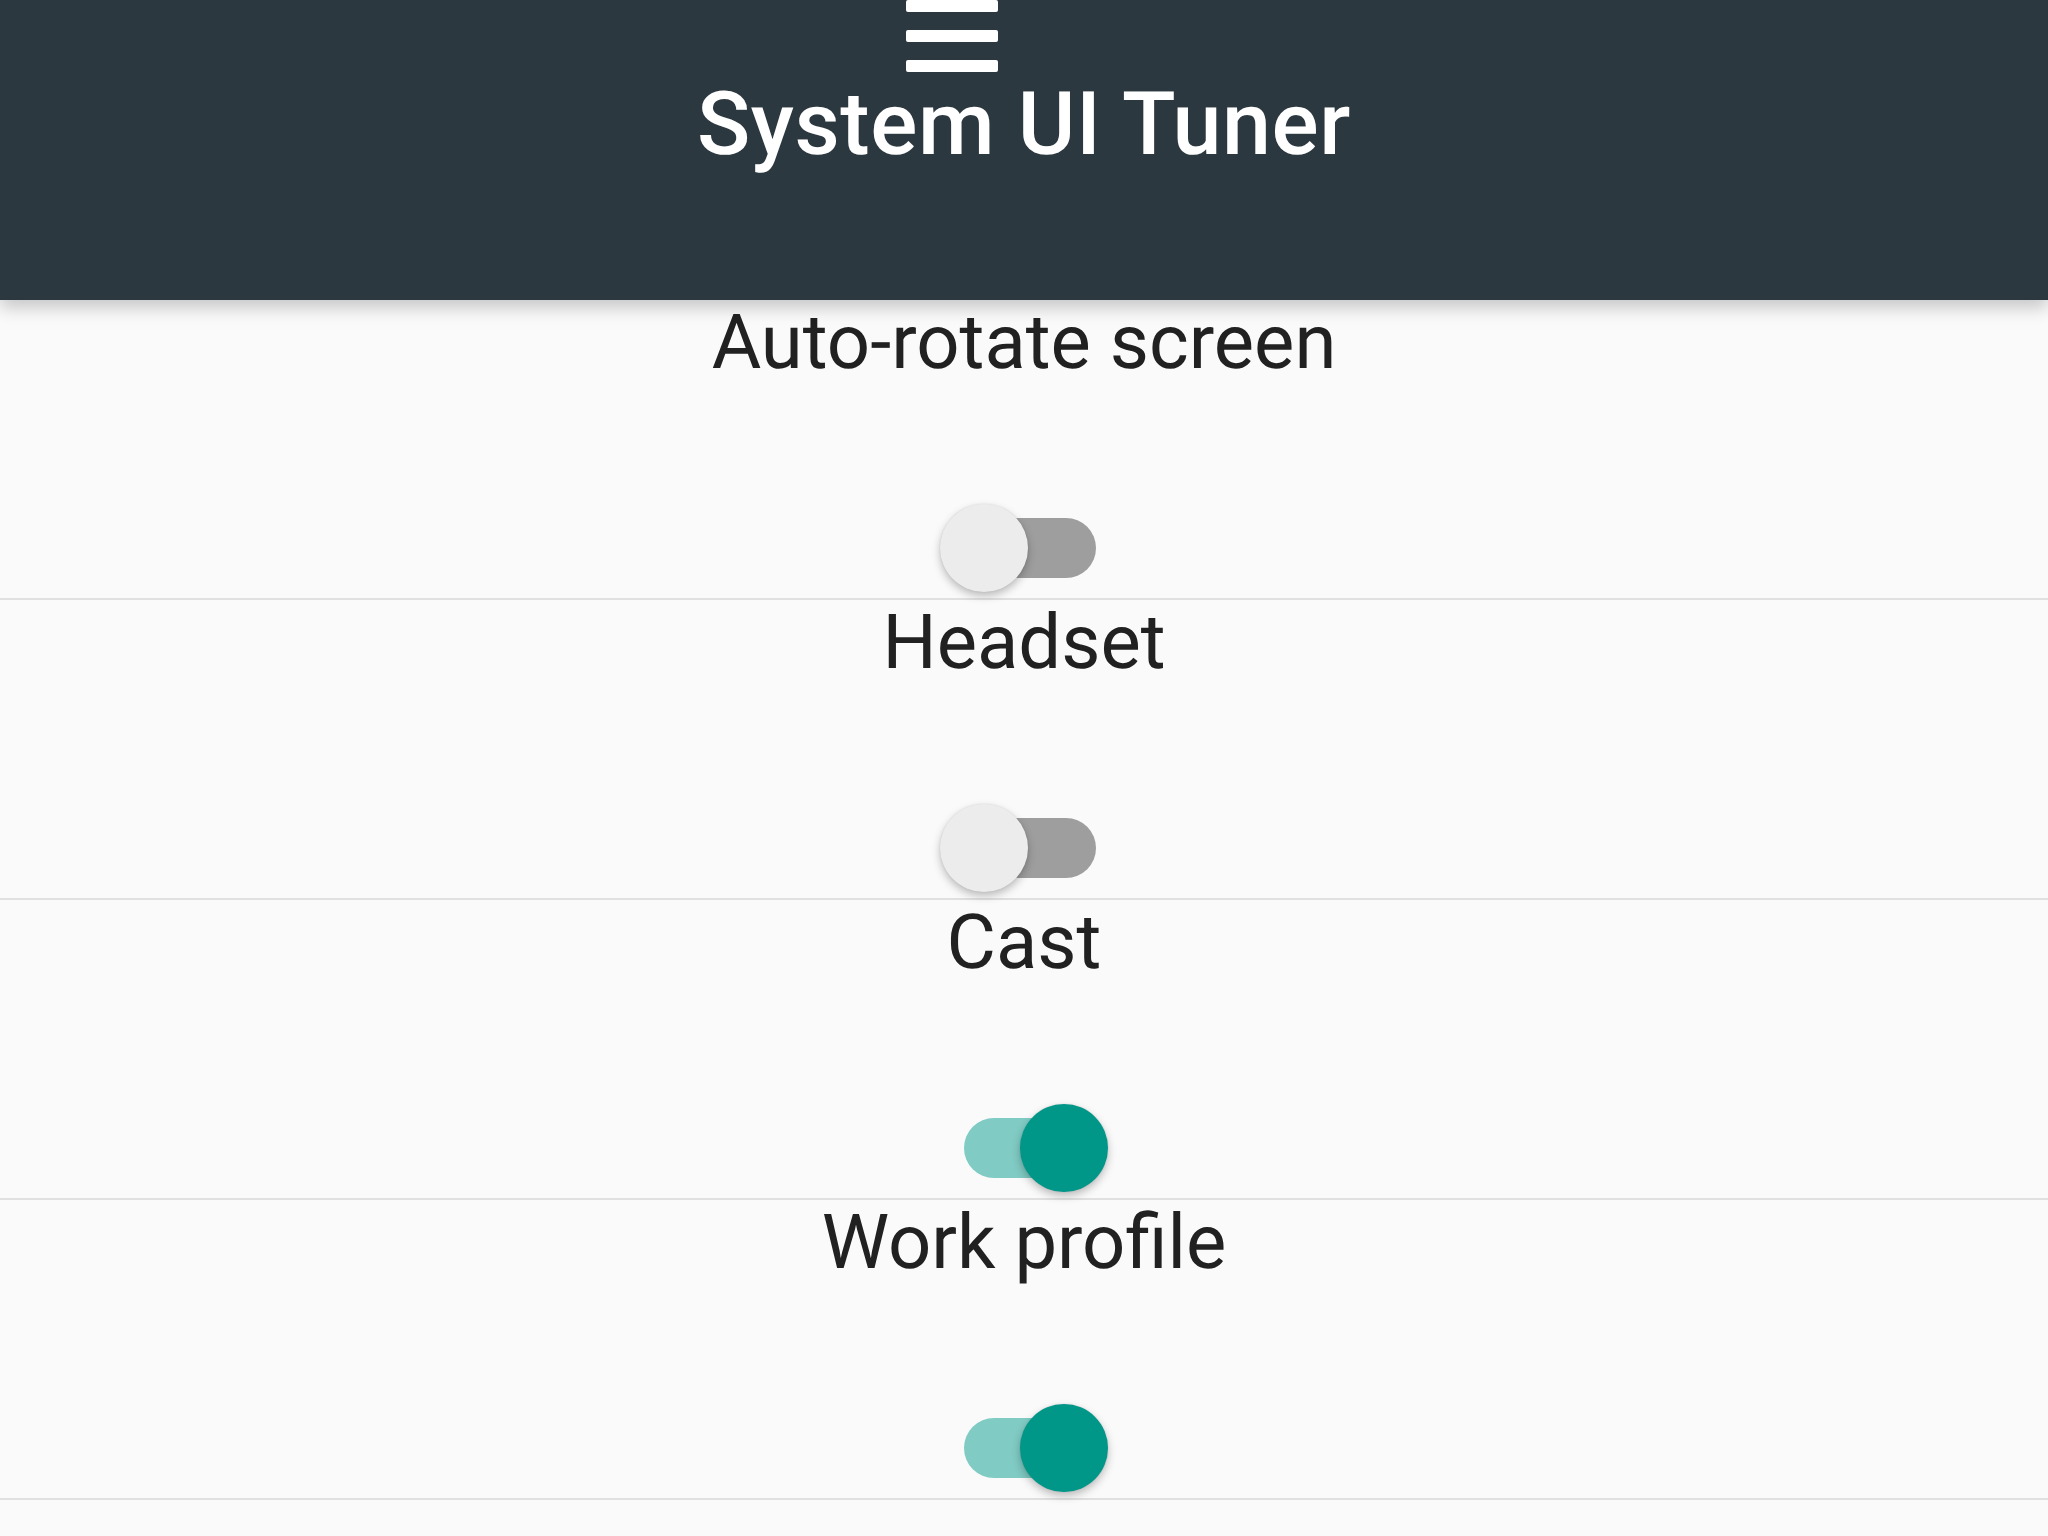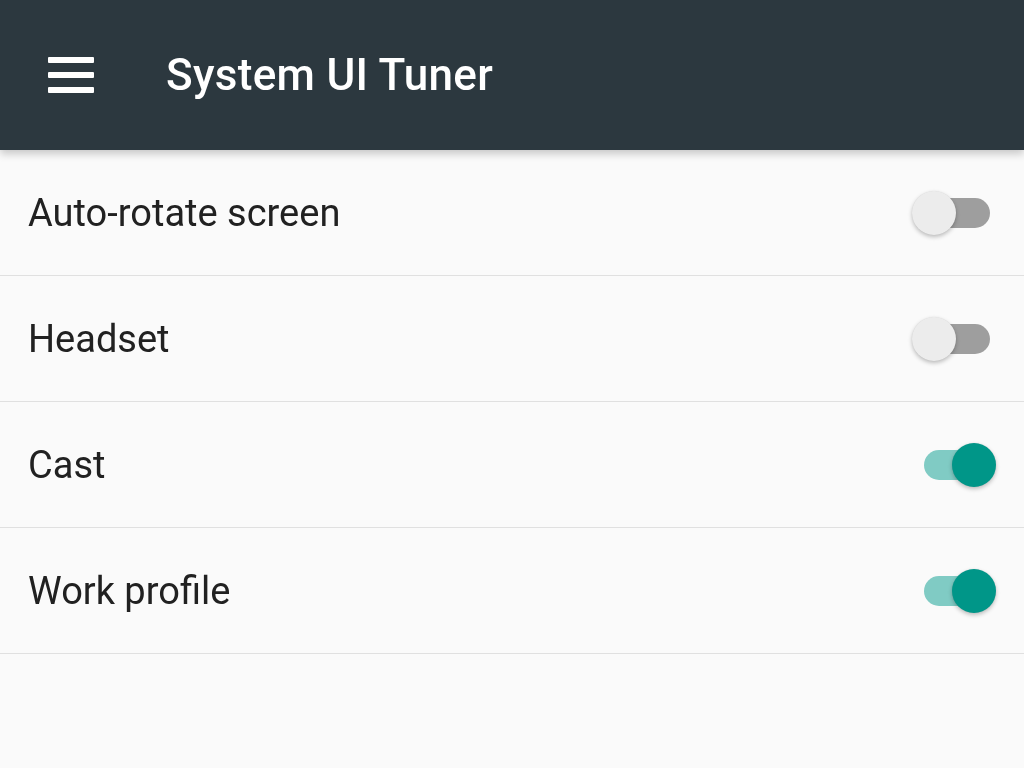--- a/index.html
+++ b/index.html
@@ -1,18 +1,19 @@
 <!DOCTYPE html>
 <html><head>
   <meta charset="utf-8">
   <style>
     * {
       margin: 0;
       padding: 0;
       box-sizing: border-box;
+      flex-direction: column;
     }
     body {
       font-family: 'Roboto', 'Helvetica Neue', Arial, sans-serif;
       background: #fafafa;
       width: 1024px;
       height: 768px;
       overflow: hidden;
     }
     .toolbar {
       background: #2c383f;
@@ -46,21 +47,21 @@
       letter-spacing: 0.3px;
     }
     .settings-list {
       background: #fafafa;
     }
     .setting-row {
       display: flex;
       align-items: center;
       justify-content: space-between;
       padding: 0 28px;
-      height: 126px;
+      height: 150px;
       border-bottom: 1px solid #e0e0e0;
       cursor: pointer;
     }
     .setting-label {
       font-size: 38px;
       color: #212121;
       font-weight: 400;
     }
     .switch {
       position: relative;

